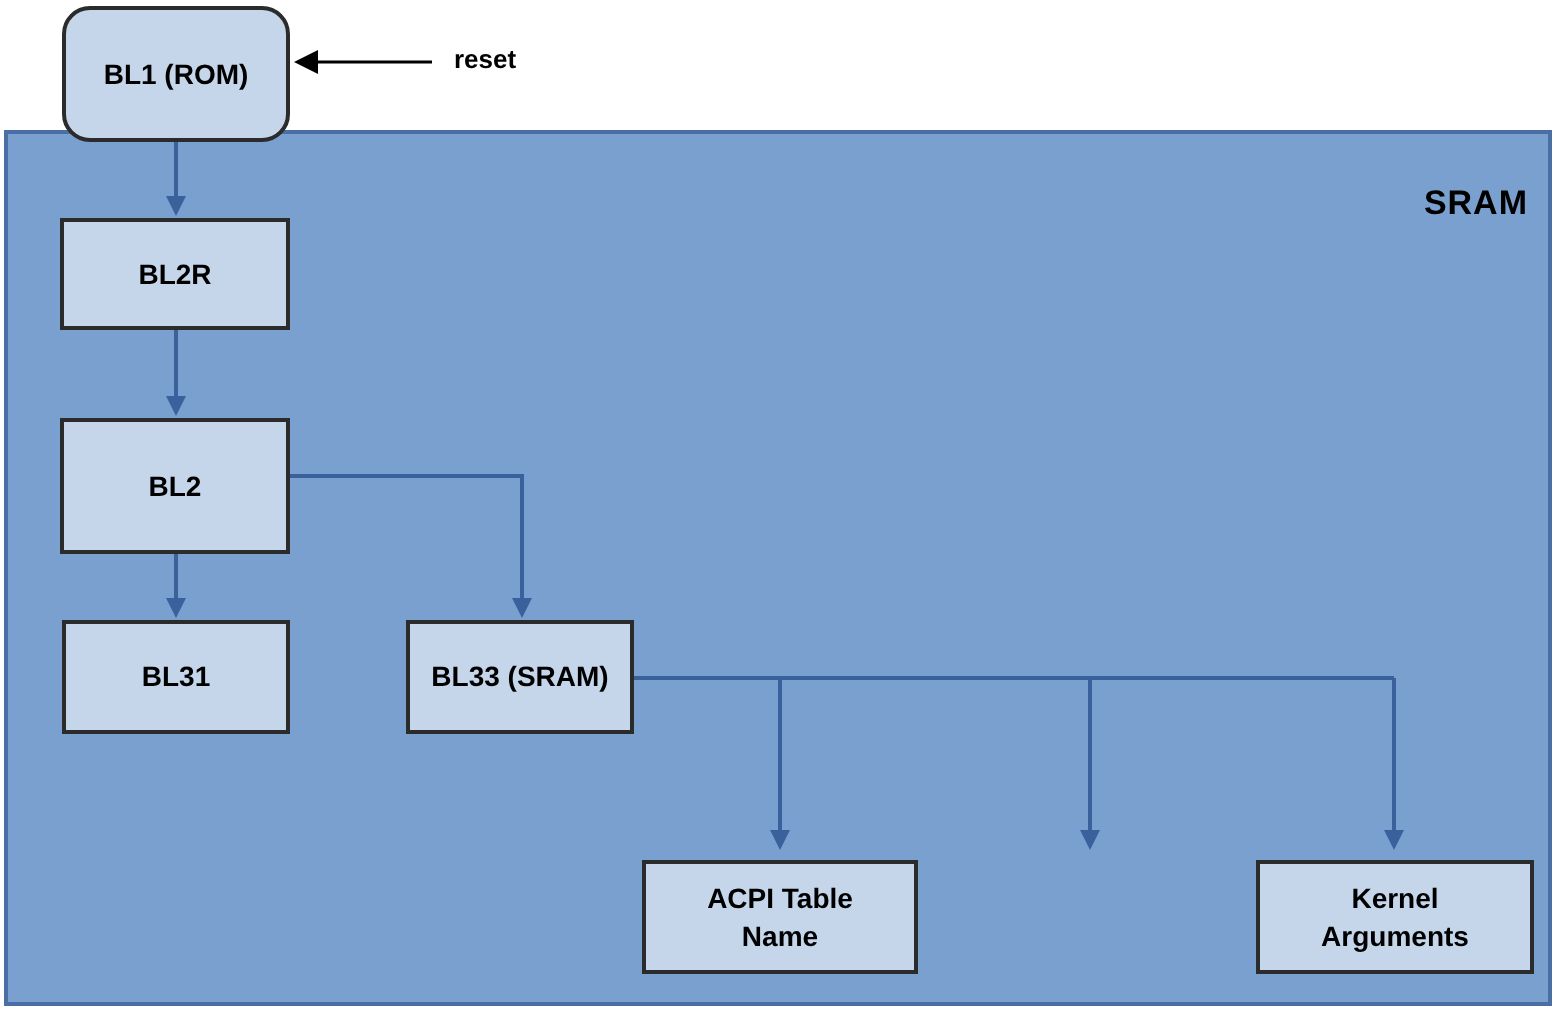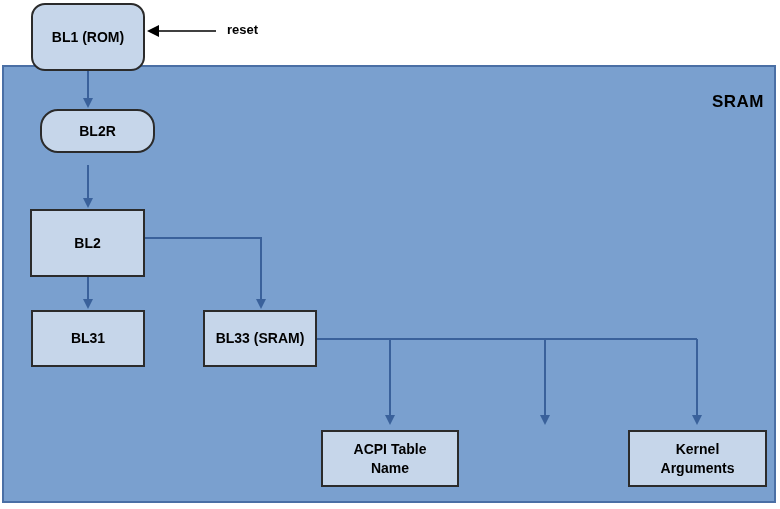--- a/index.html
+++ b/index.html
@@ -43,21 +43,21 @@
     display: flex;
     align-items: center;
     justify-content: center;
     text-align: center;
     font-size: 14px;
     font-weight: bold;
     color: var(--text, #000);
     line-height: 1.3;
   }
   .node-bl1    { left: 31px;  top: 3px;   width: 114px; height: 68px; border-radius: 14px; }
-  .node-bl2r   { left: 40px;  top: 109px; width: 115px; height: 44px; border-radius: 18px; }
+  .node-bl2r   { left: 30px;  top: 109px; width: 115px; height: 56px; }
   .node-bl2    { left: 30px;  top: 209px; width: 115px; height: 68px; }
   .node-bl31   { left: 31px;  top: 310px; width: 114px; height: 57px; }
   .node-bl33   { left: 203px; top: 310px; width: 114px; height: 57px; }
   .node-acpi   { left: 321px; top: 430px; width: 138px; height: 57px; padding: 12px 14px; }
   .node-boot   { left: 475px; top: 430px; width: 137px; height: 57px; padding: 0 14px; }
   .node-kernel { left: 628px; top: 430px; width: 139px; height: 57px; padding: 10px 14px; }
   .connectors {
     position: absolute;
     left: 0;
     top: 0;

